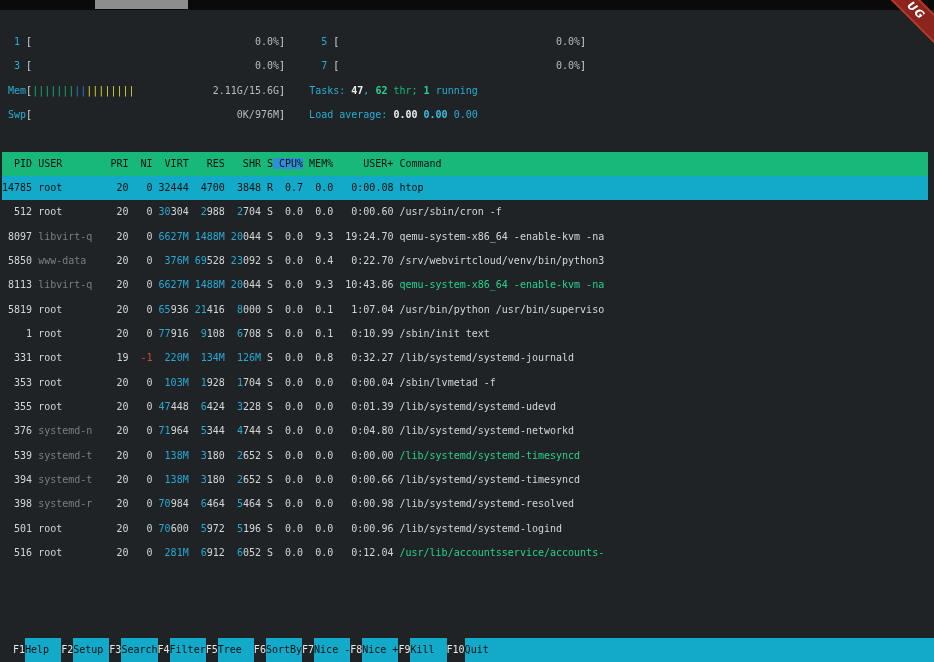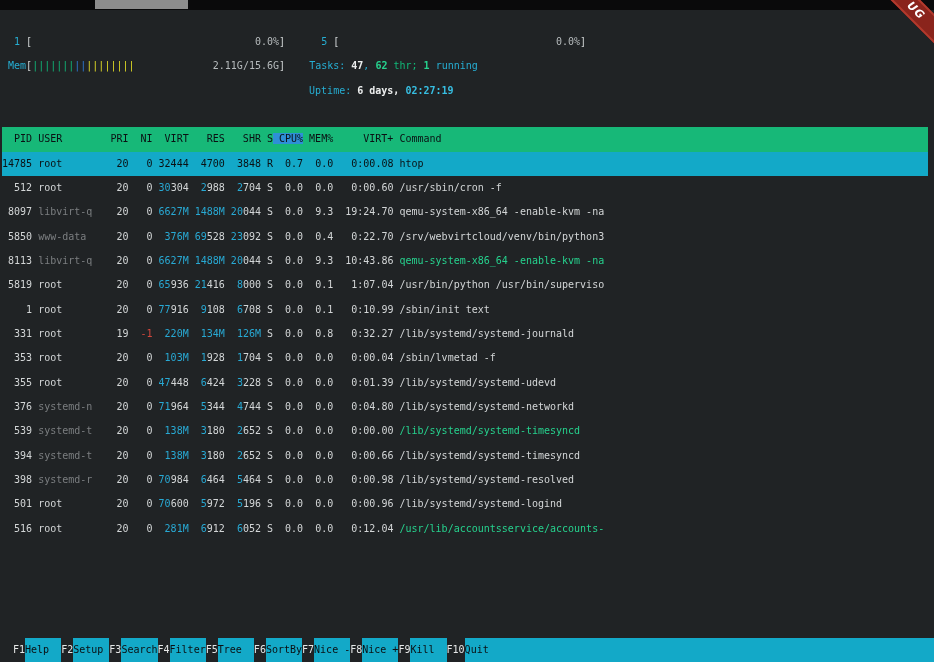--- a/index.html
+++ b/index.html
@@ -57,24 +57,25 @@
 
 <div id="screen">
   <div id="topstrip">
     <div id="toptab"></div>
   </div>
   <div class="ribbon">
     <span>UG</span>
   </div>
   <div id="term">
       <div class="line"><span class="cy">  1 </span><span class="br">[</span><span class="fg">                                     </span><span class="pct">0.0%</span><span class="br">]</span><span class="fg">    </span><span class="cy">  5 </span><span class="br">[</span><span class="fg">                                    </span><span class="pct">0.0%</span><span class="br">]</span></div>
+      <div class="line"><span class="cy">  3 </span><span class="br">[</span><span class="fg">                                     </span><span class="pct">0.0%</span><span class="br">]</span><span class="fg">    </span><span class="cy">  7 </span><span class="br">[</span><span class="fg">                                    </span><span class="pct">0.0%</span><span class="br">]</span></div>
       <div class="line"><span class="cy"> Mem</span><span class="br">[</span><span class="bgreen">|||||||</span><span class="bblue">||</span><span class="byellow">||||||||</span><span class="fg">             </span><span class="pct">2.11G/15.6G</span><span class="br">]</span><span class="fg">    </span><span class="cy">Tasks: </span><span class="wb">47</span><span class="cy">, </span><span class="gb">62</span><span class="gr"> thr;</span><span class="gr"> </span><span class="gb">1</span><span class="cy"> running</span></div>
-      <div class="line"><span class="fg">                                                   </span><span class="cy">Uptime: </span><span class="wb">6 days, </span><span class="cb">02:27:19</span></div>
+      <div class="line"><span class="cy"> Swp</span><span class="br">[</span><span class="fg">                                  </span><span class="pct">0K/976M</span><span class="br">]</span><span class="fg">    </span><span class="cy">Load average: </span><span class="wb">0.00</span><span class="cy"> </span><span class="cb">0.00</span><span class="cy"> </span><span class="cy">0.00</span></div>
       <div class="line"></div>
-      <div class="line hdr"><span class="hc">  PID</span><span class="hc"> USER        </span><span class="hc">PRI</span><span class="hc">  NI</span><span class="hc">  VIRT</span><span class="hc">   RES</span><span class="hc">   SHR</span><span class="hc"> S</span><span class="hc sort"> CPU%</span><span class="hc"> MEM%</span><span class="hc">     VIRT+</span><span class="hc"> Command</span></div>
+      <div class="line hdr"><span class="hc">  PID</span><span class="hc"> USER        </span><span class="hc">PRI</span><span class="hc">  NI</span><span class="hc">  VIRT</span><span class="hc">   RES</span><span class="hc">   SHR</span><span class="hc"> S</span><span class="hc sort"> CPU%</span><span class="hc"> MEM%</span><span class="hc">     USER+</span><span class="hc"> Command</span></div>
       <div class="line sel"><span class="fg">14785</span><span class="fg"> root        </span><span class="fg"> 20</span><span class="fg">   0</span><span class="fg"> </span><span class="fg">32444</span><span class="fg">  </span><span class="fg">4700</span><span class="fg">  </span><span class="fg">3848</span><span class="fg"> R</span><span class="fg">  0.7</span><span class="fg">  0.0</span><span class="fg">   0:00.08</span><span class="fg"> htop</span></div>
       <div class="line"><span class="fg">  512</span><span class="fg"> root        </span><span class="fg"> 20</span><span class="fg">   0</span><span class="fg"> </span><span class="num">30</span><span class="fg">304</span><span class="fg">  </span><span class="num">2</span><span class="fg">988</span><span class="fg">  </span><span class="num">2</span><span class="fg">704</span><span class="fg"> S</span><span class="fg">  0.0</span><span class="fg">  0.0</span><span class="fg">   0:00.60</span><span class="fg"> /usr/sbin/cron -f</span></div>
       <div class="line"><span class="fg"> 8097</span><span class="dim"> libvirt-q   </span><span class="fg"> 20</span><span class="fg">   0</span><span class="fg"> </span><span class="num">6627M</span><span class="fg"> </span><span class="num">1488M</span><span class="fg"> </span><span class="num">20</span><span class="fg">044</span><span class="fg"> S</span><span class="fg">  0.0</span><span class="fg">  9.3</span><span class="fg">  19:24.70</span><span class="fg"> qemu-system-x86_64 -enable-kvm -na</span></div>
       <div class="line"><span class="fg"> 5850</span><span class="dim"> www-data    </span><span class="fg"> 20</span><span class="fg">   0</span><span class="fg">  </span><span class="num">376M</span><span class="fg"> </span><span class="num">69</span><span class="fg">528</span><span class="fg"> </span><span class="num">23</span><span class="fg">092</span><span class="fg"> S</span><span class="fg">  0.0</span><span class="fg">  0.4</span><span class="fg">   0:22.70</span><span class="fg"> /srv/webvirtcloud/venv/bin/python3</span></div>
       <div class="line"><span class="fg"> 8113</span><span class="dim"> libvirt-q   </span><span class="fg"> 20</span><span class="fg">   0</span><span class="fg"> </span><span class="num">6627M</span><span class="fg"> </span><span class="num">1488M</span><span class="fg"> </span><span class="num">20</span><span class="fg">044</span><span class="fg"> S</span><span class="fg">  0.0</span><span class="fg">  9.3</span><span class="fg">  10:43.86</span><span class="cmdg"> qemu-system-x86_64 -enable-kvm -na</span></div>
       <div class="line"><span class="fg"> 5819</span><span class="fg"> root        </span><span class="fg"> 20</span><span class="fg">   0</span><span class="fg"> </span><span class="num">65</span><span class="fg">936</span><span class="fg"> </span><span class="num">21</span><span class="fg">416</span><span class="fg">  </span><span class="num">8</span><span class="fg">000</span><span class="fg"> S</span><span class="fg">  0.0</span><span class="fg">  0.1</span><span class="fg">   1:07.04</span><span class="fg"> /usr/bin/python /usr/bin/superviso</span></div>
       <div class="line"><span class="fg">    1</span><span class="fg"> root        </span><span class="fg"> 20</span><span class="fg">   0</span><span class="fg"> </span><span class="num">77</span><span class="fg">916</span><span class="fg">  </span><span class="num">9</span><span class="fg">108</span><span class="fg">  </span><span class="num">6</span><span class="fg">708</span><span class="fg"> S</span><span class="fg">  0.0</span><span class="fg">  0.1</span><span class="fg">   0:10.99</span><span class="fg"> /sbin/init text</span></div>
       <div class="line"><span class="fg">  331</span><span class="fg"> root        </span><span class="fg"> 19</span><span class="red">  -1</span><span class="fg">  </span><span class="num">220M</span><span class="fg">  </span><span class="num">134M</span><span class="fg">  </span><span class="num">126M</span><span class="fg"> S</span><span class="fg">  0.0</span><span class="fg">  0.8</span><span class="fg">   0:32.27</span><span class="fg"> /lib/systemd/systemd-journald</span></div>
       <div class="line"><span class="fg">  353</span><span class="fg"> root        </span><span class="fg"> 20</span><span class="fg">   0</span><span class="fg">  </span><span class="num">103M</span><span class="fg">  </span><span class="num">1</span><span class="fg">928</span><span class="fg">  </span><span class="num">1</span><span class="fg">704</span><span class="fg"> S</span><span class="fg">  0.0</span><span class="fg">  0.0</span><span class="fg">   0:00.04</span><span class="fg"> /sbin/lvmetad -f</span></div>
       <div class="line"><span class="fg">  355</span><span class="fg"> root        </span><span class="fg"> 20</span><span class="fg">   0</span><span class="fg"> </span><span class="num">47</span><span class="fg">448</span><span class="fg">  </span><span class="num">6</span><span class="fg">424</span><span class="fg">  </span><span class="num">3</span><span class="fg">228</span><span class="fg"> S</span><span class="fg">  0.0</span><span class="fg">  0.0</span><span class="fg">   0:01.39</span><span class="fg"> /lib/systemd/systemd-udevd</span></div>

